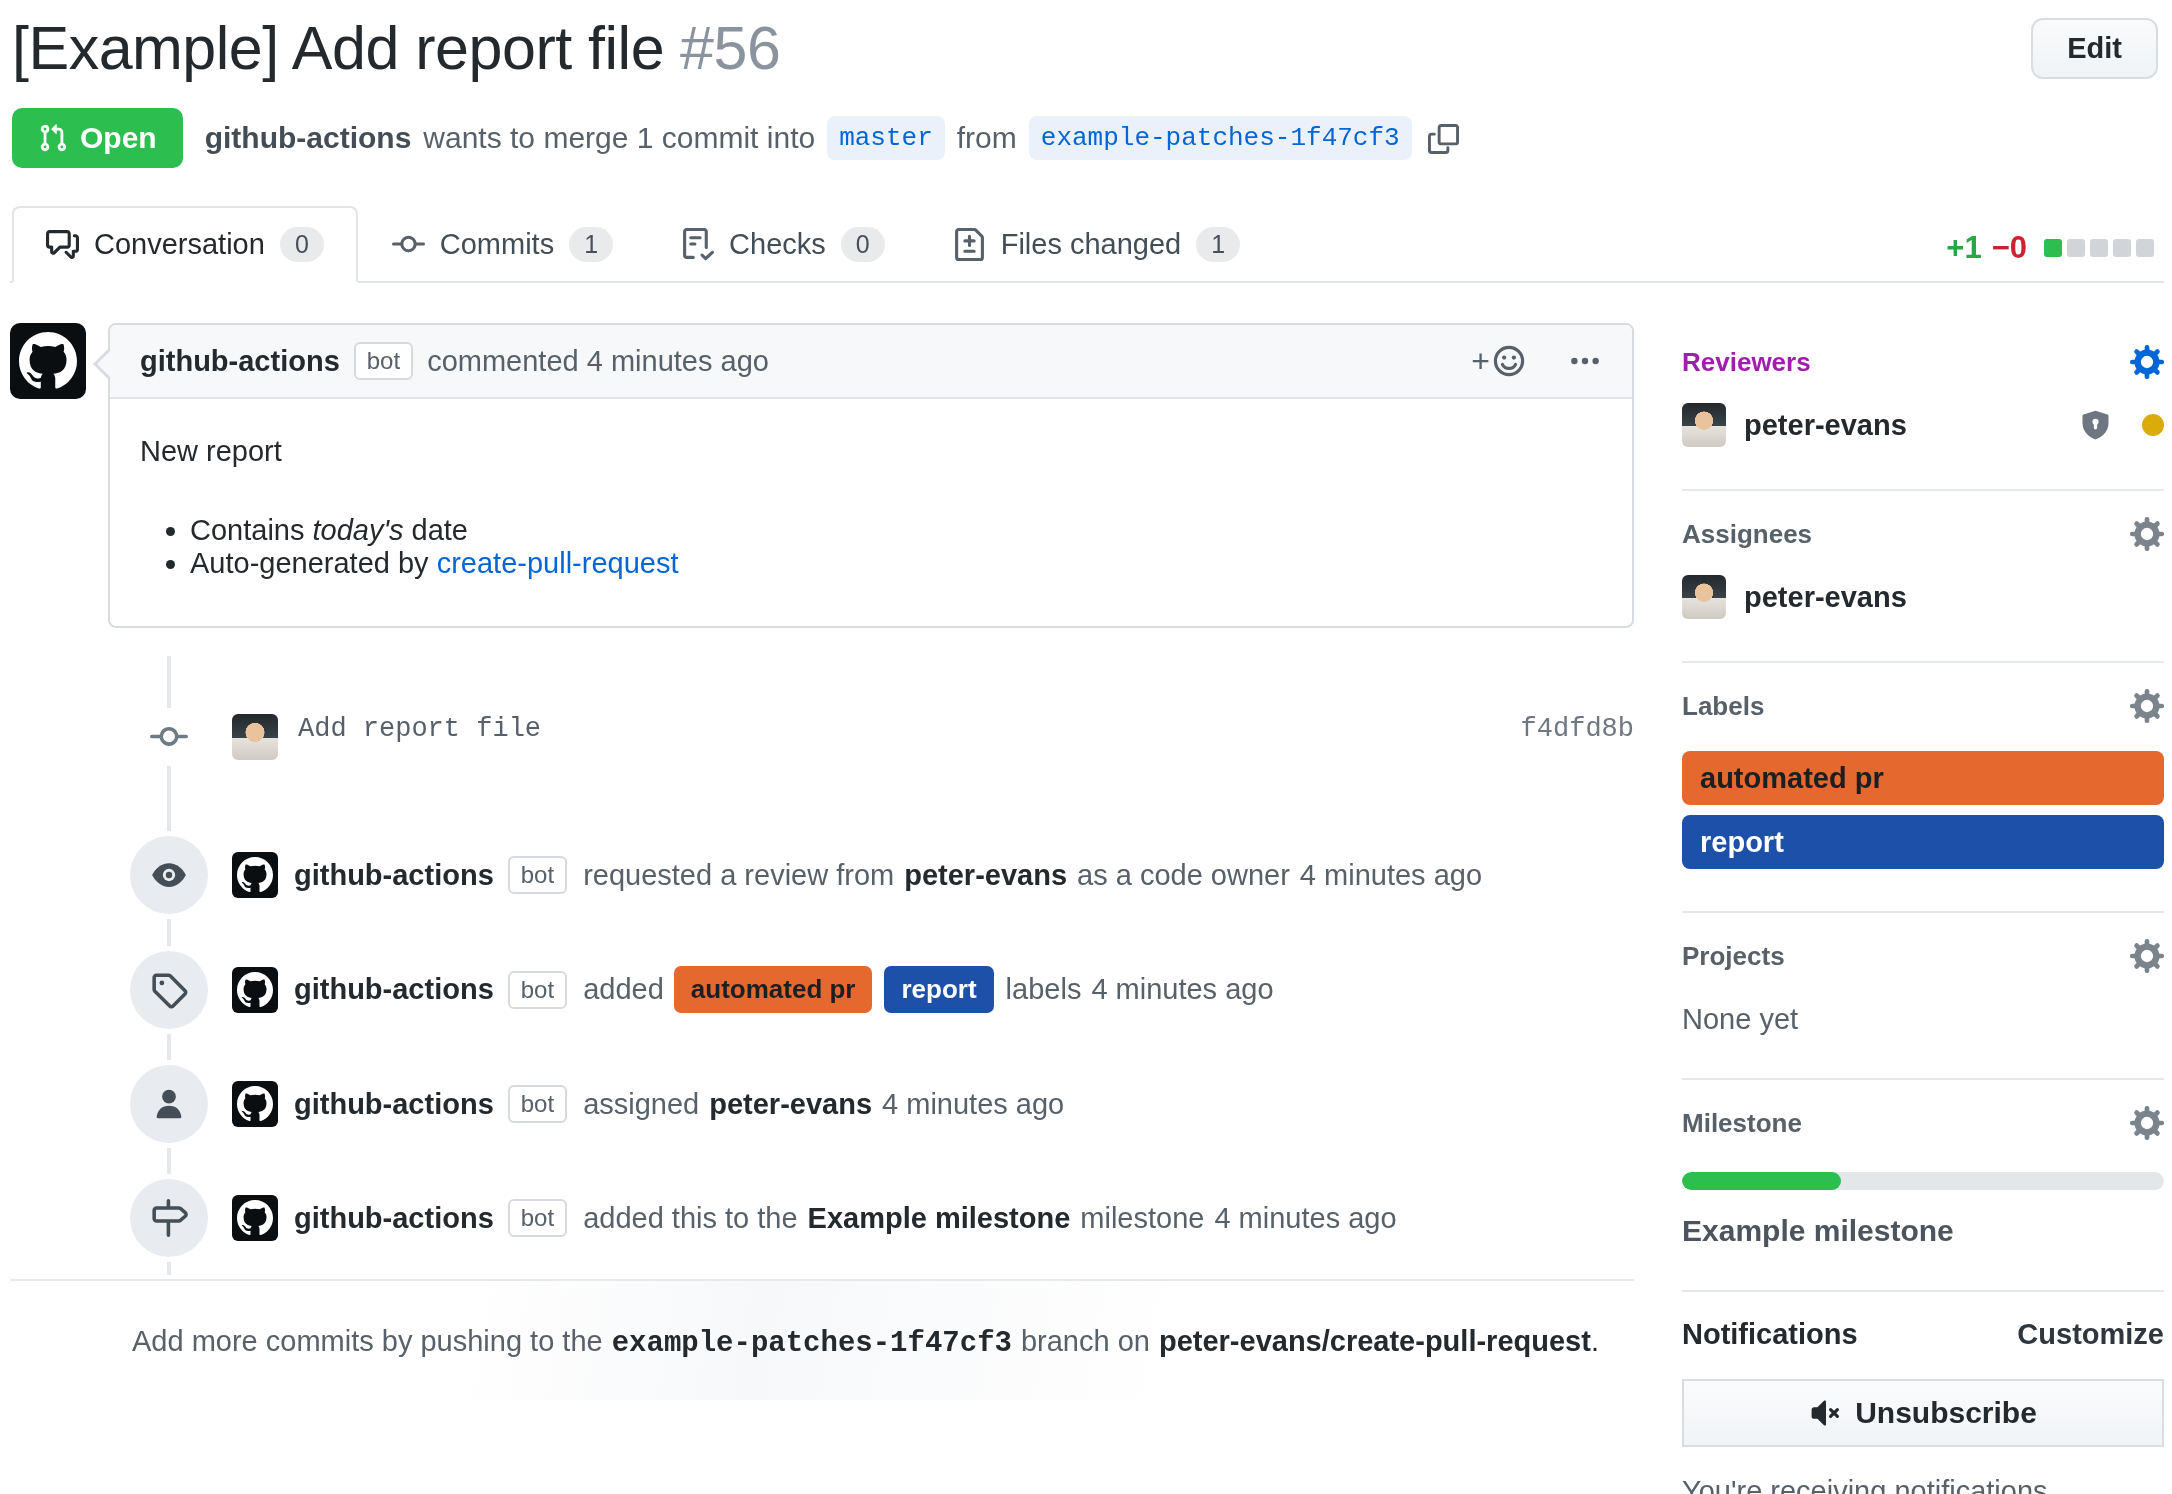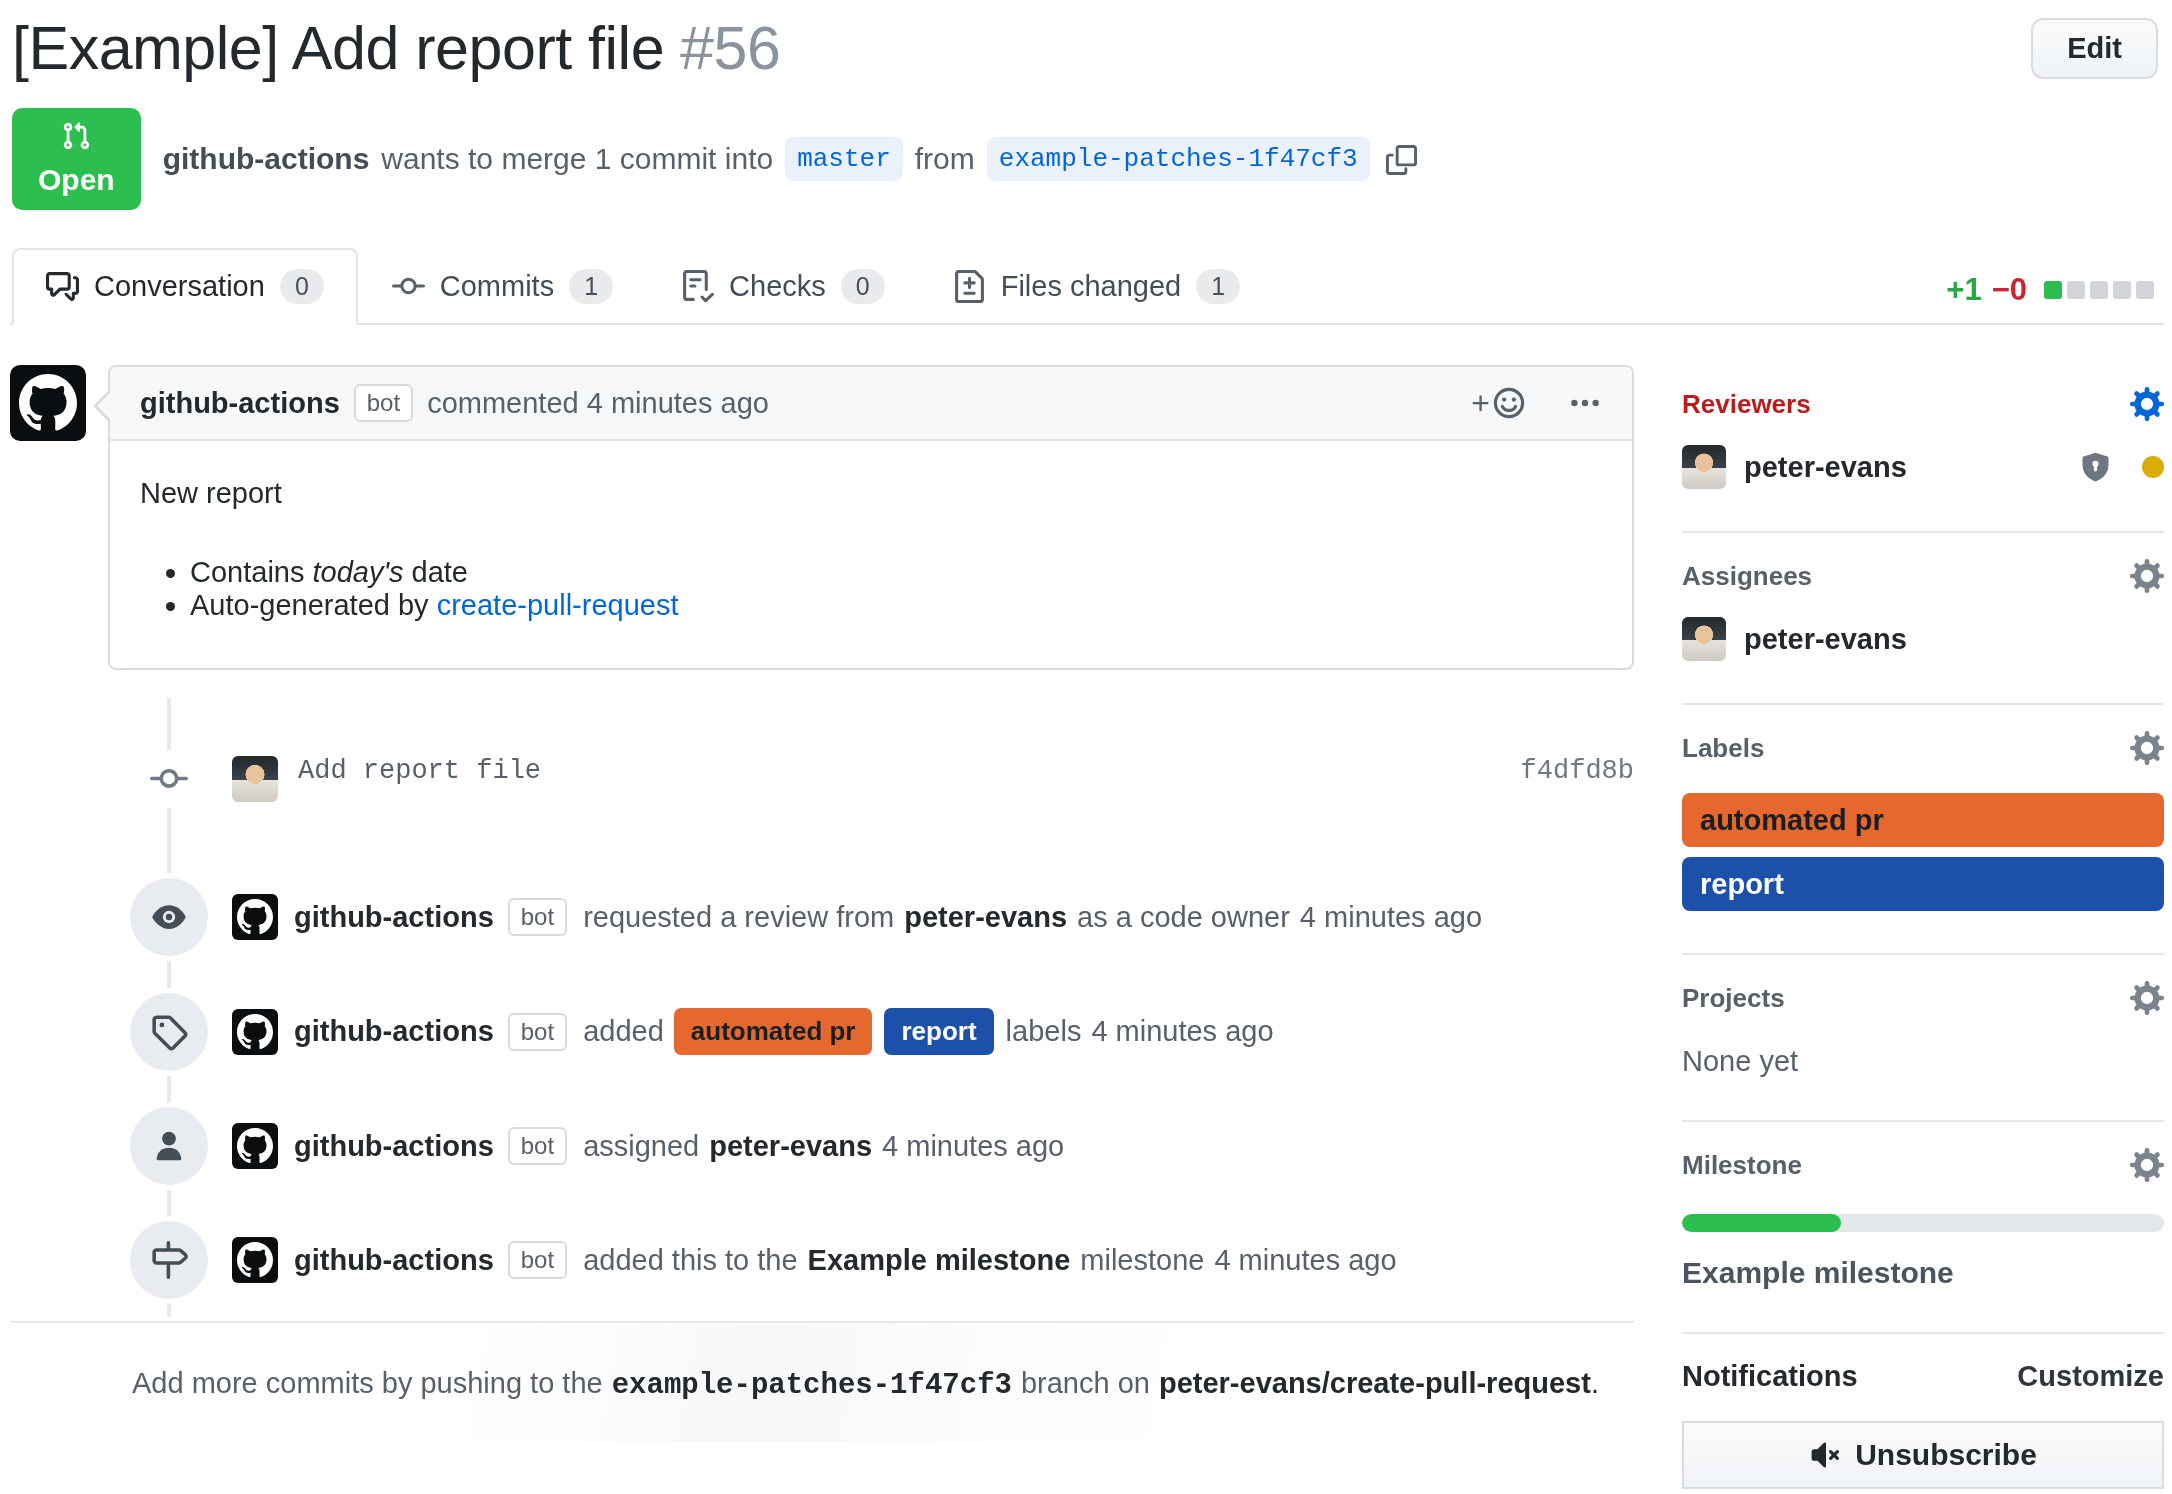--- a/index.html
+++ b/index.html
@@ -103,21 +103,21 @@
   .footer .f-end{color:#24292e;}
 
   
   .side-section{border-bottom:2px solid #e5e8eb;padding:26px 0 42px;}
   .side-section.last{border-bottom:none;}
   .side-section.first{padding-top:8px;}
   .side-heading{display:flex;align-items:center;font-size:26px;font-weight:700;color:#586069;cursor:pointer;}
   .side-heading .gear{margin-left:auto;color:#7b848d;}
   .side-heading .gear svg{width:34px;height:34px;}
   .reviewers .side-heading,{color:#0366d6;}
-  .reviewers .side-heading{color:#b91c1c;gap:16px;}
+  .reviewers .side-heading{color:#a21caf;gap:16px;}
   .reviewers .side-heading .gear{color:#0366d6;}
   .user-row{display:flex;align-items:center;margin-top:24px;font-size:29px;font-weight:700;color:#24292e;}
   .user-row .photo-avatar{width:44px;height:44px;margin-right:18px;}
   .user-name{cursor:pointer;}
   .reviewer-icons{margin-left:auto;display:flex;align-items:center;gap:30px;}
   .shield{color:#6e7781;display:flex;}
   .shield svg{width:33px;height:33px;}
   .dot{width:22px;height:22px;border-radius:50%;}
   .label-pill{height:54px;line-height:54px;border-radius:8px;font-size:29px;font-weight:700;padding:0 18px;margin-top:10px;cursor:pointer;}
   .label-pill.firstpill{margin-top:28px;}
@@ -210,21 +210,21 @@
     </symbol>
   </defs>
 </svg>
 
 <div class="page">
 
   <header class="pr-header">
     <h1 class="pr-title"><span>[Example] Add report file</span><span class="pr-number">#56</span></h1>
     <button class="edit-btn">Edit</button>
     <div class="pr-meta">
-      <span class="open-badge" style="background-color: rgb(44, 190, 78); flex-direction: column;">
+      <span class="open-badge" style="background-color: rgb(44, 190, 78);">
           <svg class="oct">
             <use href="#i-pr"></use>
           </svg>
           <span>Open</span>
         </span>
       <span class="meta-author">github-actions</span>
       <span class="meta-text">wants to merge 1 commit into</span>
       <span class="branch-pill">master</span>
       <span class="meta-text">from</span>
       <span class="branch-pill">example-patches-1f47cf3</span>

